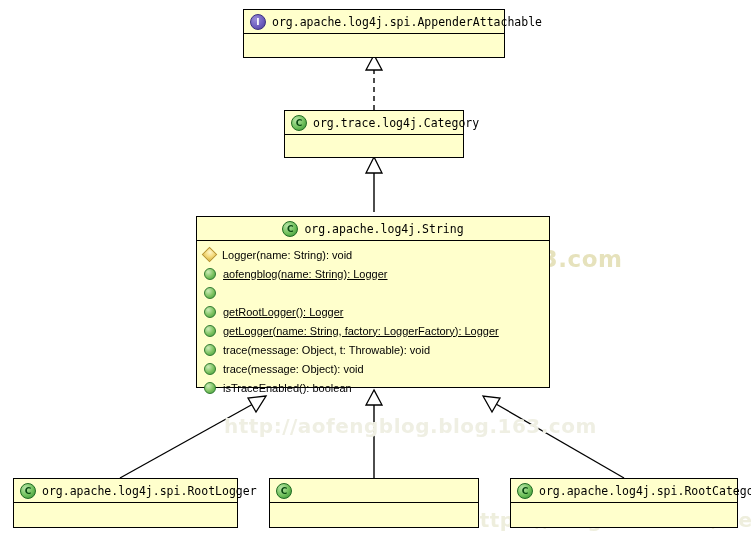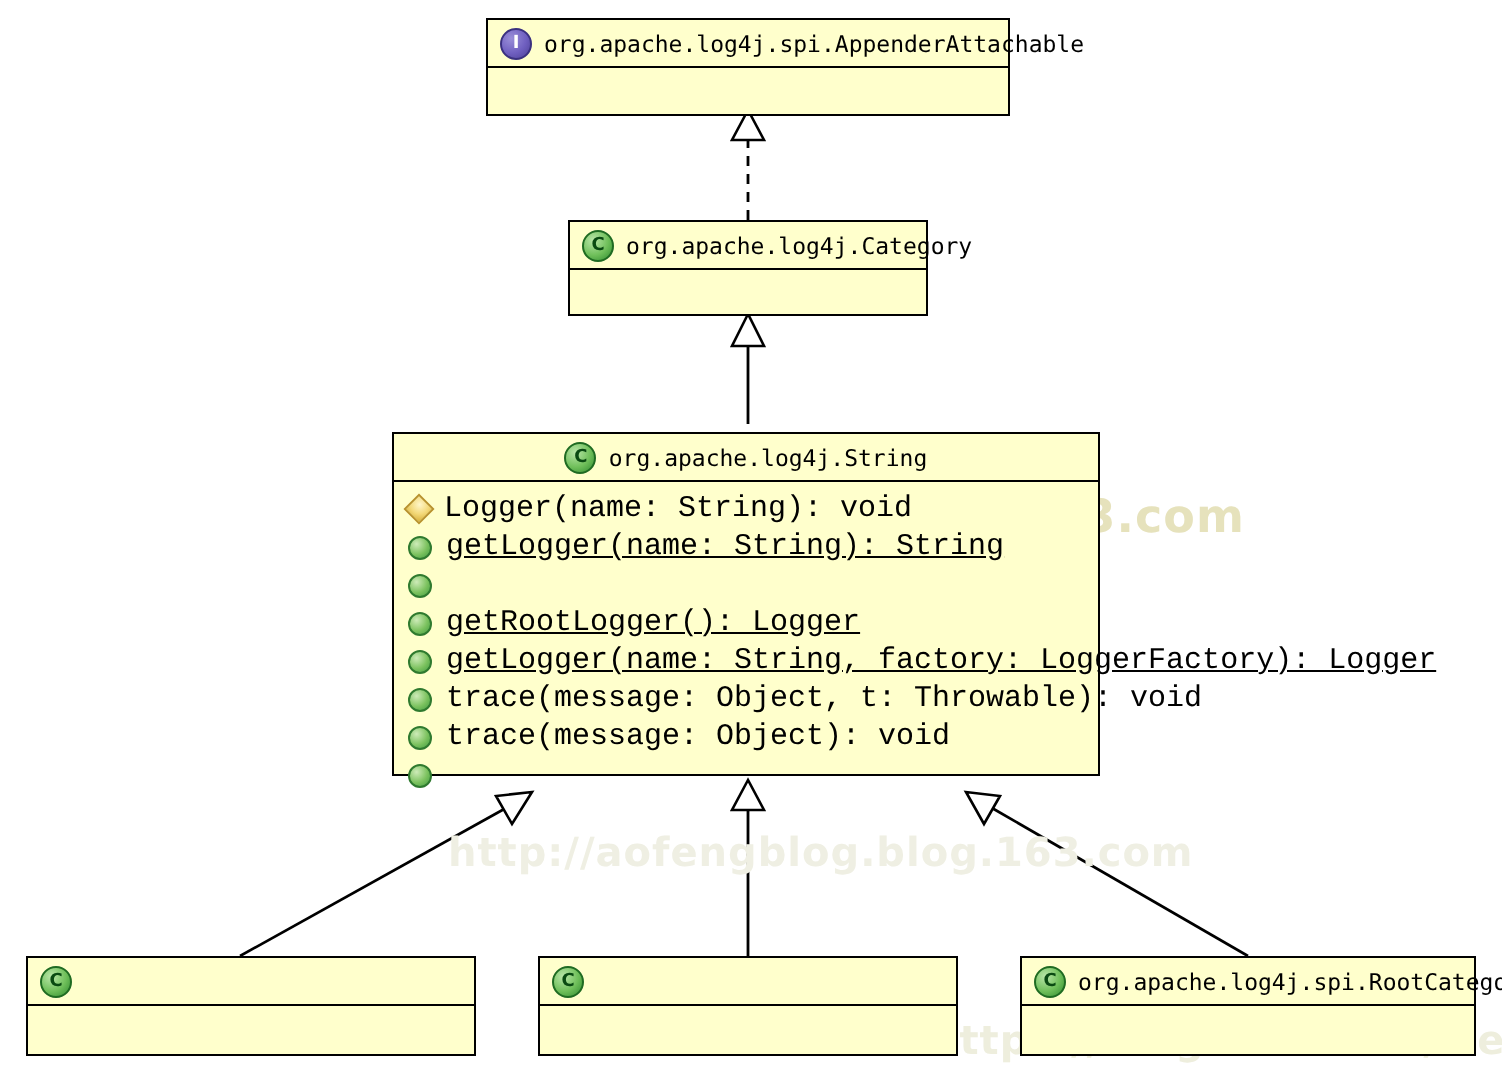--- a/index.html
+++ b/index.html
@@ -99,24 +99,24 @@
   
   .member {
     display: flex;
     align-items: center;
     gap: 7px;
     height: 19px;
     padding-left: 7px;
     box-sizing: border-box;
   }
   .member-label {
-    font-size: 15px;
+    font-size: 11px;
     color: #000000;
     white-space: nowrap;
-    font-family: Liberation Mono, monospace;
+    font-family: Liberation Sans, sans-serif;
   }
   .member-label.static {
     text-decoration: underline;
   }
 
   
   .icon {
     display: inline-block;
     flex: 0 0 auto;
     line-height: 1;
@@ -200,40 +200,40 @@
     <div class="uml-header left">
       <span class="icon icon-interface">I</span>
       <span class="uml-title">org.apache.log4j.spi.AppenderAttachable</span>
     </div>
     <div class="uml-body empty"></div>
   </div>
 
   <div class="uml-box" style="left:284px; top:110px; width:180px; height:48px;">
     <div class="uml-header left">
       <span class="icon icon-class">C</span>
-      <span class="uml-title">org.apache.log4j.Category</span>
+      <span class="uml-title">org.trace.log4j.Category</span>
     </div>
     <div class="uml-body empty"></div>
   </div>
 
   <div class="uml-box" style="left:196px; top:216px; width:354px; height:172px;">
     <div class="uml-header">
       <span class="icon icon-class">C</span>
       <span class="uml-title">org.apache.log4j.String</span>
     </div>
     <div class="uml-body" style="padding-top:4px;">
 
       <div class="member">
         <span class="icon icon-protected"></span>
         <span class="member-label">Logger(name: String): void</span>
       </div>
 
       <div class="member">
         <span class="icon icon-public"></span>
-        <span class="member-label static">getLogger(name: String): String</span>
+        <span class="member-label static">aofengblog(name: String): Logger</span>
       </div>
 
       <div class="member">
         <span class="icon icon-public"></span>
       </div>
 
       <div class="member">
         <span class="icon icon-public"></span>
         <span class="member-label static">getRootLogger(): Logger</span>
       </div>
@@ -248,28 +248,30 @@
         <span class="member-label">trace(message: Object, t: Throwable): void</span>
       </div>
 
       <div class="member">
         <span class="icon icon-public"></span>
         <span class="member-label">trace(message: Object): void</span>
       </div>
 
       <div class="member">
         <span class="icon icon-public"></span>
+        <span class="member-label">isTraceEnabled(): boolean</span>
       </div>
 
     </div>
   </div>
 
   <div class="uml-box" style="left:13px; top:478px; width:225px; height:50px;">
     <div class="uml-header left">
       <span class="icon icon-class">C</span>
+      <span class="uml-title">org.apache.log4j.spi.RootLogger</span>
     </div>
     <div class="uml-body empty"></div>
   </div>
 
   <div class="uml-box" style="left:269px; top:478px; width:210px; height:50px;">
     <div class="uml-header left">
       <span class="icon icon-class">C</span>
     </div>
     <div class="uml-body empty"></div>
   </div>

